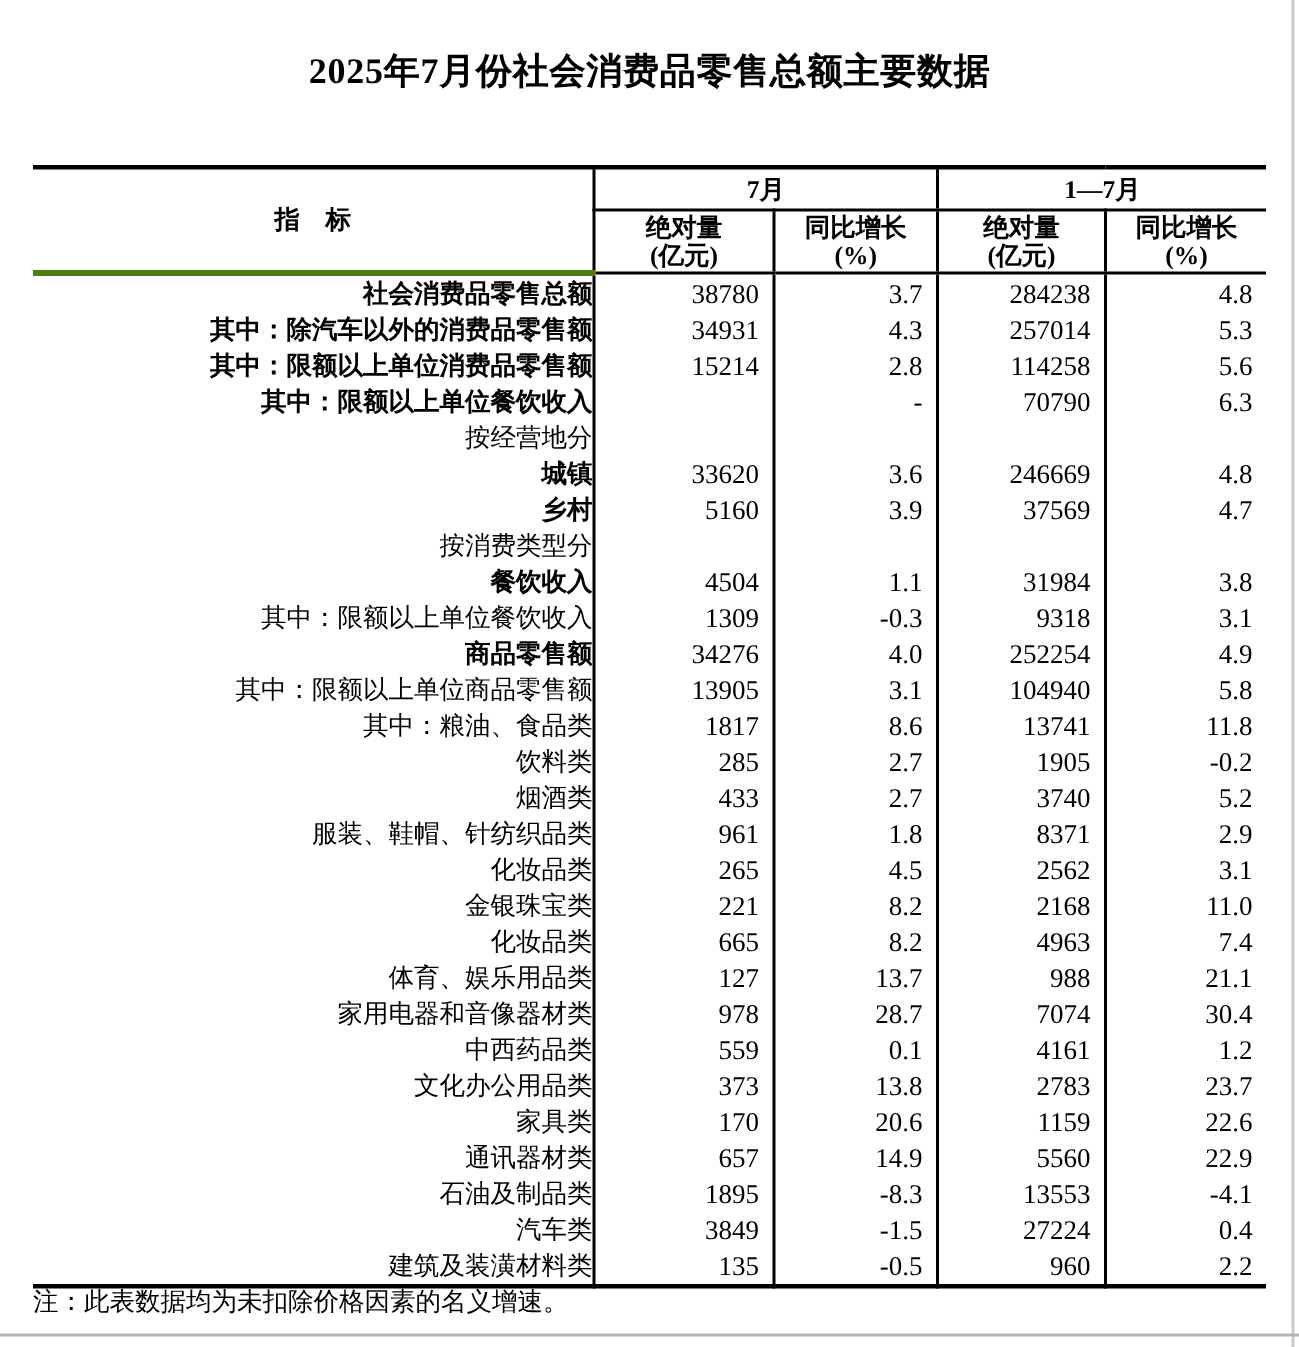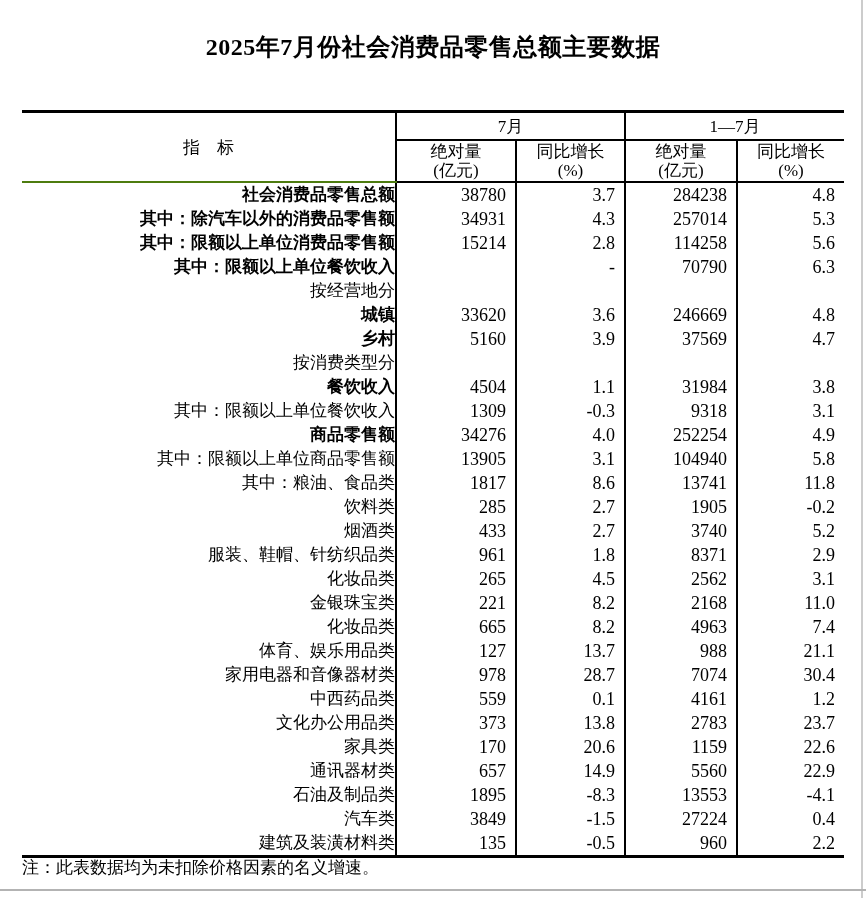--- a/index.html
+++ b/index.html
@@ -15,24 +15,24 @@
   table.main-table{
     position:absolute;left:22px;top:110px;width:822px;
     border-collapse:collapse;table-layout:fixed;
     border-top:3px solid #000;border-bottom:3px solid #000;
   }
   col.c-indicator{width:374px;}
   col.c-jabs{width:120px;}
   col.c-jgrow{width:109px;}
   col.c-yabs{width:112px;}
   col.c-ygrow{width:107px;}
-  th{font-weight:normal;padding:0;font-size:17px;}
+  th{font-weight:bold;padding:0;font-size:17px;}
   td{padding:0;font-size:17px;}
   .indicator-h{
-    border-right:2px solid #000;border-bottom:2px solid #4d7c0f;
+    border-right:2px solid #000;border-bottom:4px solid #4d7c0f;
     text-align:center;vertical-align:middle;
   }
   .period-h{
     height:26px;border-bottom:2px solid #000;text-align:center;vertical-align:middle;
   }
   .period-h + .period-h{border-left:2px solid #000;}
   .sub-h{
     height:40px;border-bottom:2px solid #000;border-left:2px solid #000;
     vertical-align:middle;
   }

